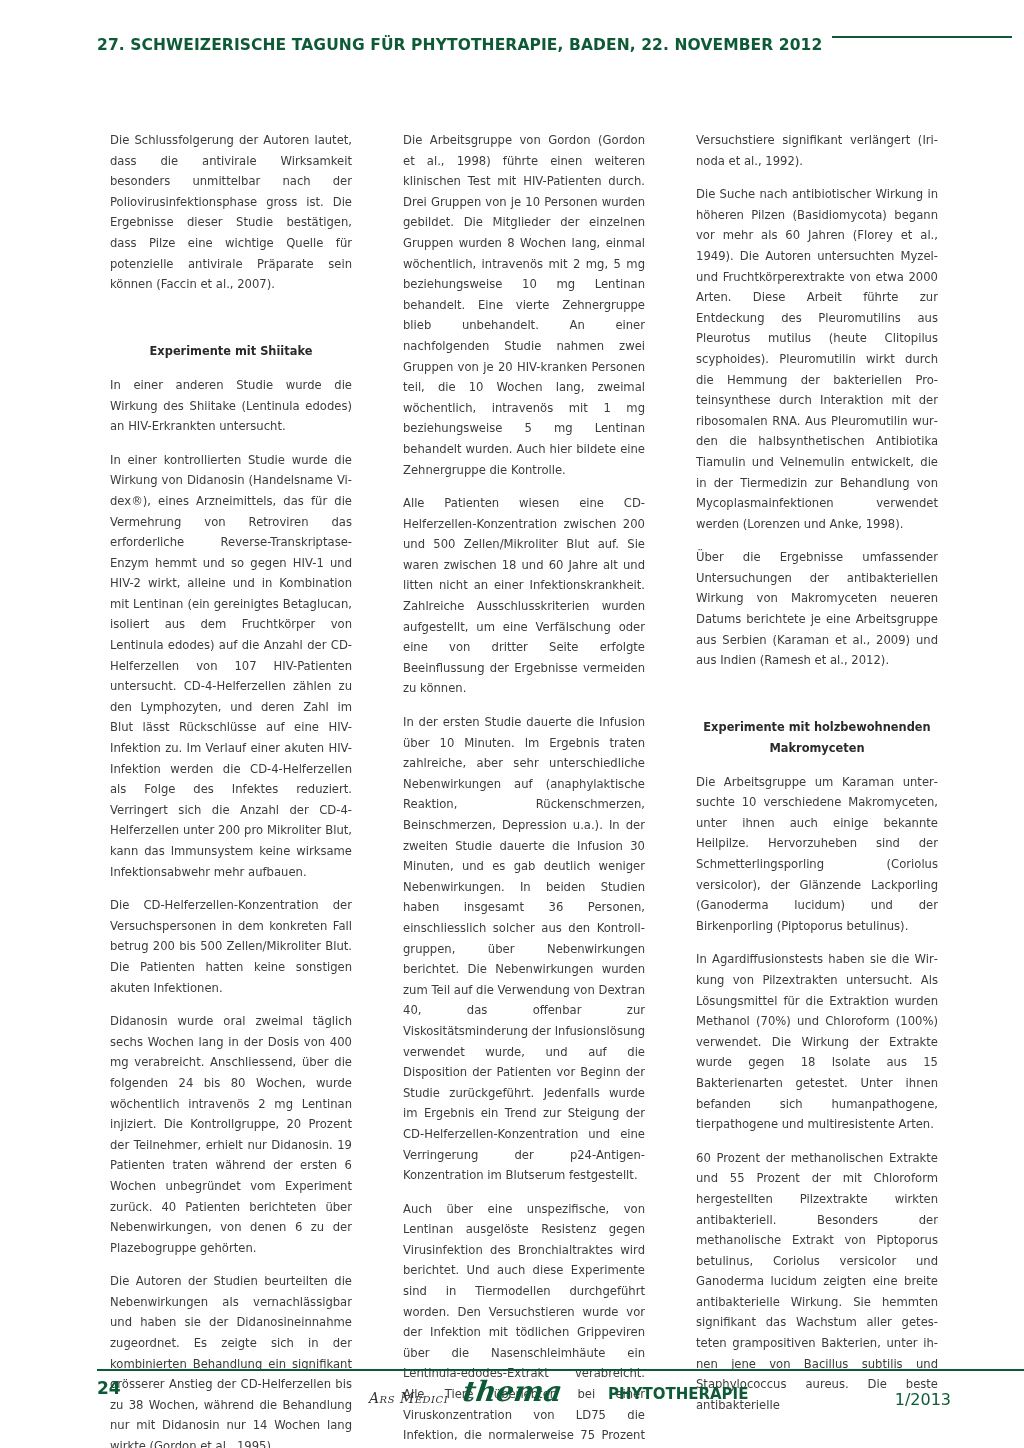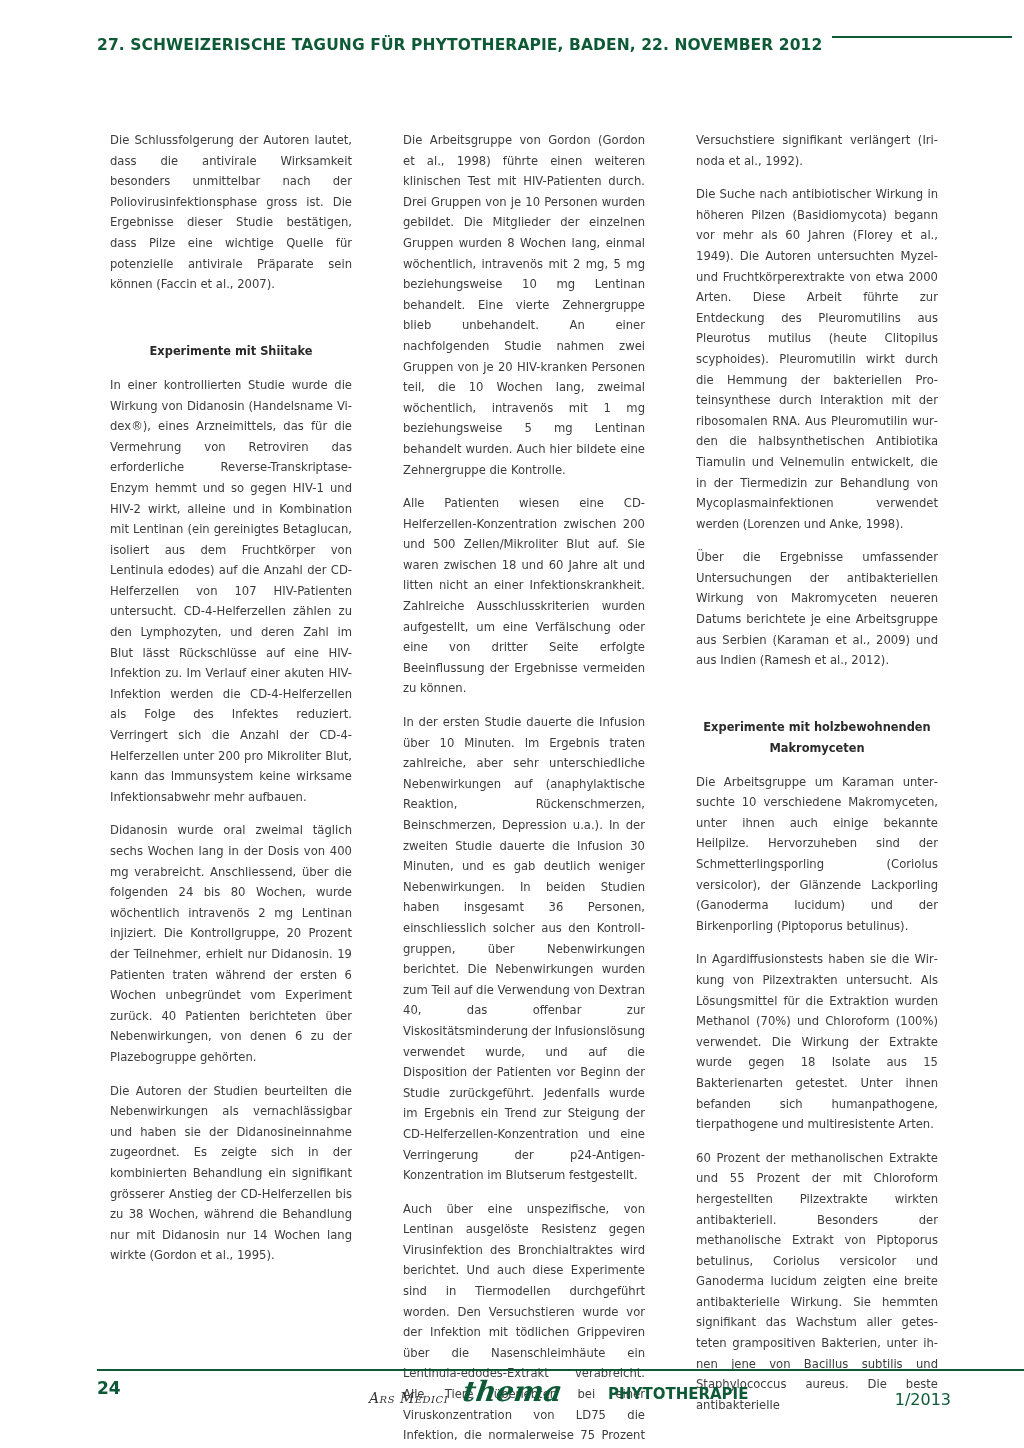--- a/index.html
+++ b/index.html
@@ -32,21 +32,23 @@
 <div class="header">
   <span class="header-title">27. SCHWEIZERISCHE TAGUNG FÜR PHYTOTHERAPIE, BADEN, 22. NOVEMBER 2012</span>
   <span class="header-rule"></span>
 </div>
 
 <div class="columns">
   <div class="col">
     <p>Die Schlussfolgerung der Autoren lautet, dass die antivirale Wirksamkeit besonders unmittelbar nach der Poliovirusinfektions­phase gross ist. Die Ergebnisse dieser Stu­die bestätigen, dass Pilze eine wichtige Quelle für potenzielle antivirale Präparate sein können (Faccin et al., 2007).</p>
     <div class="gap"></div>
     <p class="subhead">Experimente mit Shiitake</p>
+    <p>In einer anderen Studie wurde die Wirkung des Shiitake (Lentinula edodes) an HIV-Er­krankten untersucht.</p>
     <p>In einer kontrollierten Studie wurde die Wirkung von Didanosin (Handelsname Vi­dex®), eines Arzneimittels, das für die Ver­mehrung von Retroviren das erforderliche Reverse-Transkriptase-Enzym hemmt und so gegen HIV-1 und HIV-2 wirkt, alleine und in Kombination mit Lentinan (ein gereinig­tes Betaglucan, isoliert aus dem Fruchtkör­per von Lentinula edodes) auf die Anzahl der CD-Helferzellen von 107 HIV-Patienten untersucht. CD-4-Helferzellen zählen zu den Lymphozyten, und deren Zahl im Blut lässt Rückschlüsse auf eine HIV-Infektion zu. Im Verlauf einer akuten HIV-Infektion werden die CD-4-Helferzellen als Folge des Infektes reduziert. Verringert sich die An­zahl der CD-4-Helferzellen unter 200 pro Mikroliter Blut, kann das Immunsystem keine wirksame Infektionsabwehr mehr aufbauen.</p>
+    <p>Die CD-Helferzellen-Konzentration der Ver­suchspersonen in dem konkreten Fall be­trug 200 bis 500 Zellen/Mikroliter Blut. Die Patienten hatten keine sonstigen akuten Infektionen.</p>
     <p>Didanosin wurde oral zweimal täglich sechs Wochen lang in der Dosis von 400 mg verabreicht. Anschliessend, über die folgenden 24 bis 80 Wochen, wurde wöchentlich intravenös 2 mg Lentinan inji­ziert. Die Kontrollgruppe, 20 Prozent der Teilnehmer, erhielt nur Didanosin. 19 Pa­tienten traten während der ersten 6 Wo­chen unbegründet vom Experiment zu­rück. 40 Patienten berichteten über Nebenwirkungen, von denen 6 zu der Pla­zebogruppe gehörten.</p>
     <p>Die Autoren der Studien beurteilten die Nebenwirkungen als vernachlässigbar und haben sie der Didanosineinnahme zuge­ordnet. Es zeigte sich in der kombinierten Behandlung ein signifikant grösserer An­stieg der CD-Helferzellen bis zu 38 Wochen, während die Behandlung nur mit Didano­sin nur 14 Wochen lang wirkte (Gordon et al., 1995).</p>
   </div>
 
   <div class="col">
     <p>Die Arbeitsgruppe von Gordon (Gordon et al., 1998) führte einen weiteren klinischen Test mit HIV-Patienten durch. Drei Gruppen von je 10 Personen wurden gebildet. Die Mit­glieder der einzelnen Gruppen wurden 8 Wochen lang, einmal wöchentlich, intra­venös mit 2 mg, 5 mg beziehungsweise 10 mg Lentinan behandelt. Eine vierte Zeh­nergruppe blieb unbehandelt. An einer nachfolgenden Studie nahmen zwei Grup­pen von je 20 HIV-kranken Personen teil, die 10 Wochen lang, zweimal wöchentlich, intravenös mit 1 mg beziehungsweise 5 mg Lentinan behandelt wurden. Auch hier bil­dete eine Zehnergruppe die Kontrolle.</p>
     <p>Alle Patienten wiesen eine CD-Helferzellen-Konzentration zwischen 200 und 500 Zel­len/Mikroliter Blut auf. Sie waren zwischen 18 und 60 Jahre alt und litten nicht an einer Infektionskrankheit. Zahlreiche Aus­schlusskriterien wurden aufgestellt, um eine Verfälschung oder eine von dritter Seite erfolgte Beeinflussung der Ergeb­nisse vermeiden zu können.</p>
     <p>In der ersten Studie dauerte die Infusion über 10 Minuten. Im Ergebnis traten zahl­reiche, aber sehr unterschiedliche Neben­wirkungen auf (anaphylaktische Reaktion, Rückenschmerzen, Beinschmerzen, De­pression u.a.). In der zweiten Studie dau­erte die Infusion 30 Minuten, und es gab deutlich weniger Nebenwirkungen. In bei­den Studien haben insgesamt 36 Personen, einschliesslich solcher aus den Kontroll­gruppen, über Nebenwirkungen berichtet. Die Nebenwirkungen wurden zum Teil auf die Verwendung von Dextran 40, das offen­bar zur Viskositätsminderung der Infu­sionslösung verwendet wurde, und auf die Disposition der Patienten vor Beginn der Studie zurückgeführt. Jedenfalls wurde im Ergebnis ein Trend zur Steigung der CD-Helferzellen-Konzentration und eine Ver­ringerung der p24-Antigen-Konzentration im Blutserum festgestellt.</p>
     <p>Auch über eine unspezifische, von Lentinan ausgelöste Resistenz gegen Virusinfektion des Bronchialtraktes wird berichtet. Und auch diese Experimente sind in Tiermodel­len durchgeführt worden. Den Versuchstie­ren wurde vor der Infektion mit tödlichen Grippeviren über die Nasenschleimhäute ein Lentinula-edodes-Extrakt verabreicht. Alle Tiere überlebten bei einer Viruskonzen­tration von LD75 die Infektion, die norma­lerweise 75 Prozent der Tiere getötet hätte. Bei einer Viruskonzentration von LD100 wurde immerhin die Überlebenszeit der</p>
   </div>

